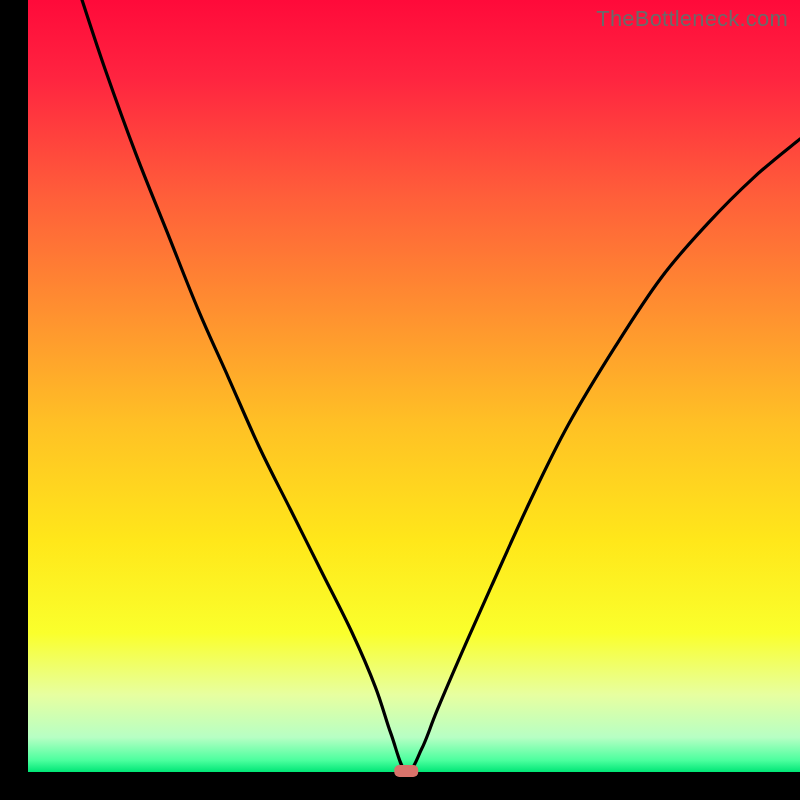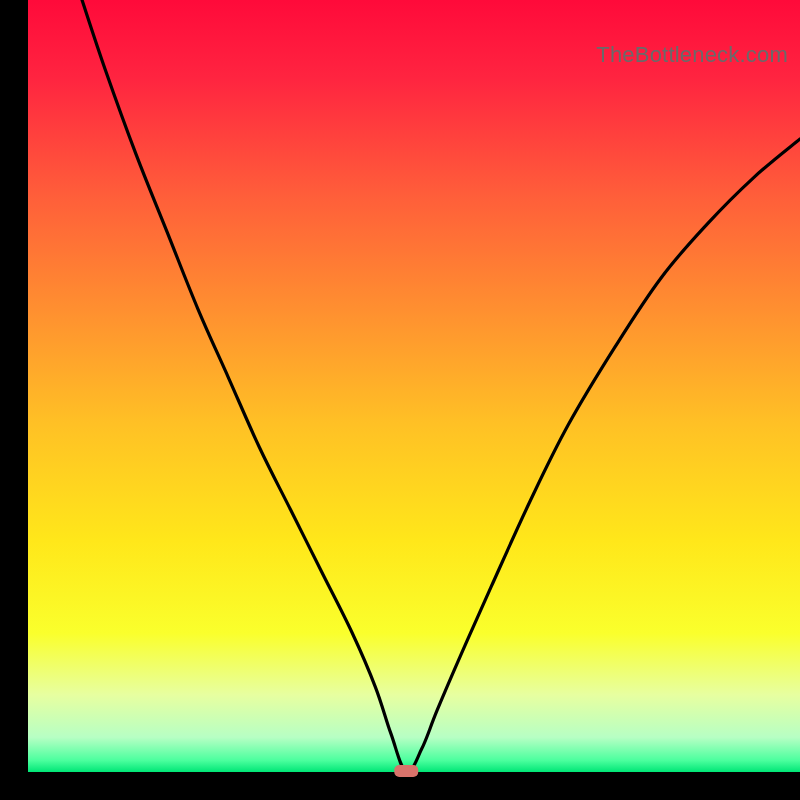--- a/index.html
+++ b/index.html
@@ -18,21 +18,20 @@
 .watermark {
   position: absolute;
   top: 6px;
   right: 12px;
   font-family: Arial, Helvetica, sans-serif;
   font-size: 22px;
   font-weight: 500;
   color: #6a6a6a;
   z-index: 3;
   letter-spacing: 0.2px;
-  margin-top: 36px;
 }
 svg {
   position: absolute;
   top: 0;
   left: 0;
 }
 </style>
 </head>
 <body>
 

